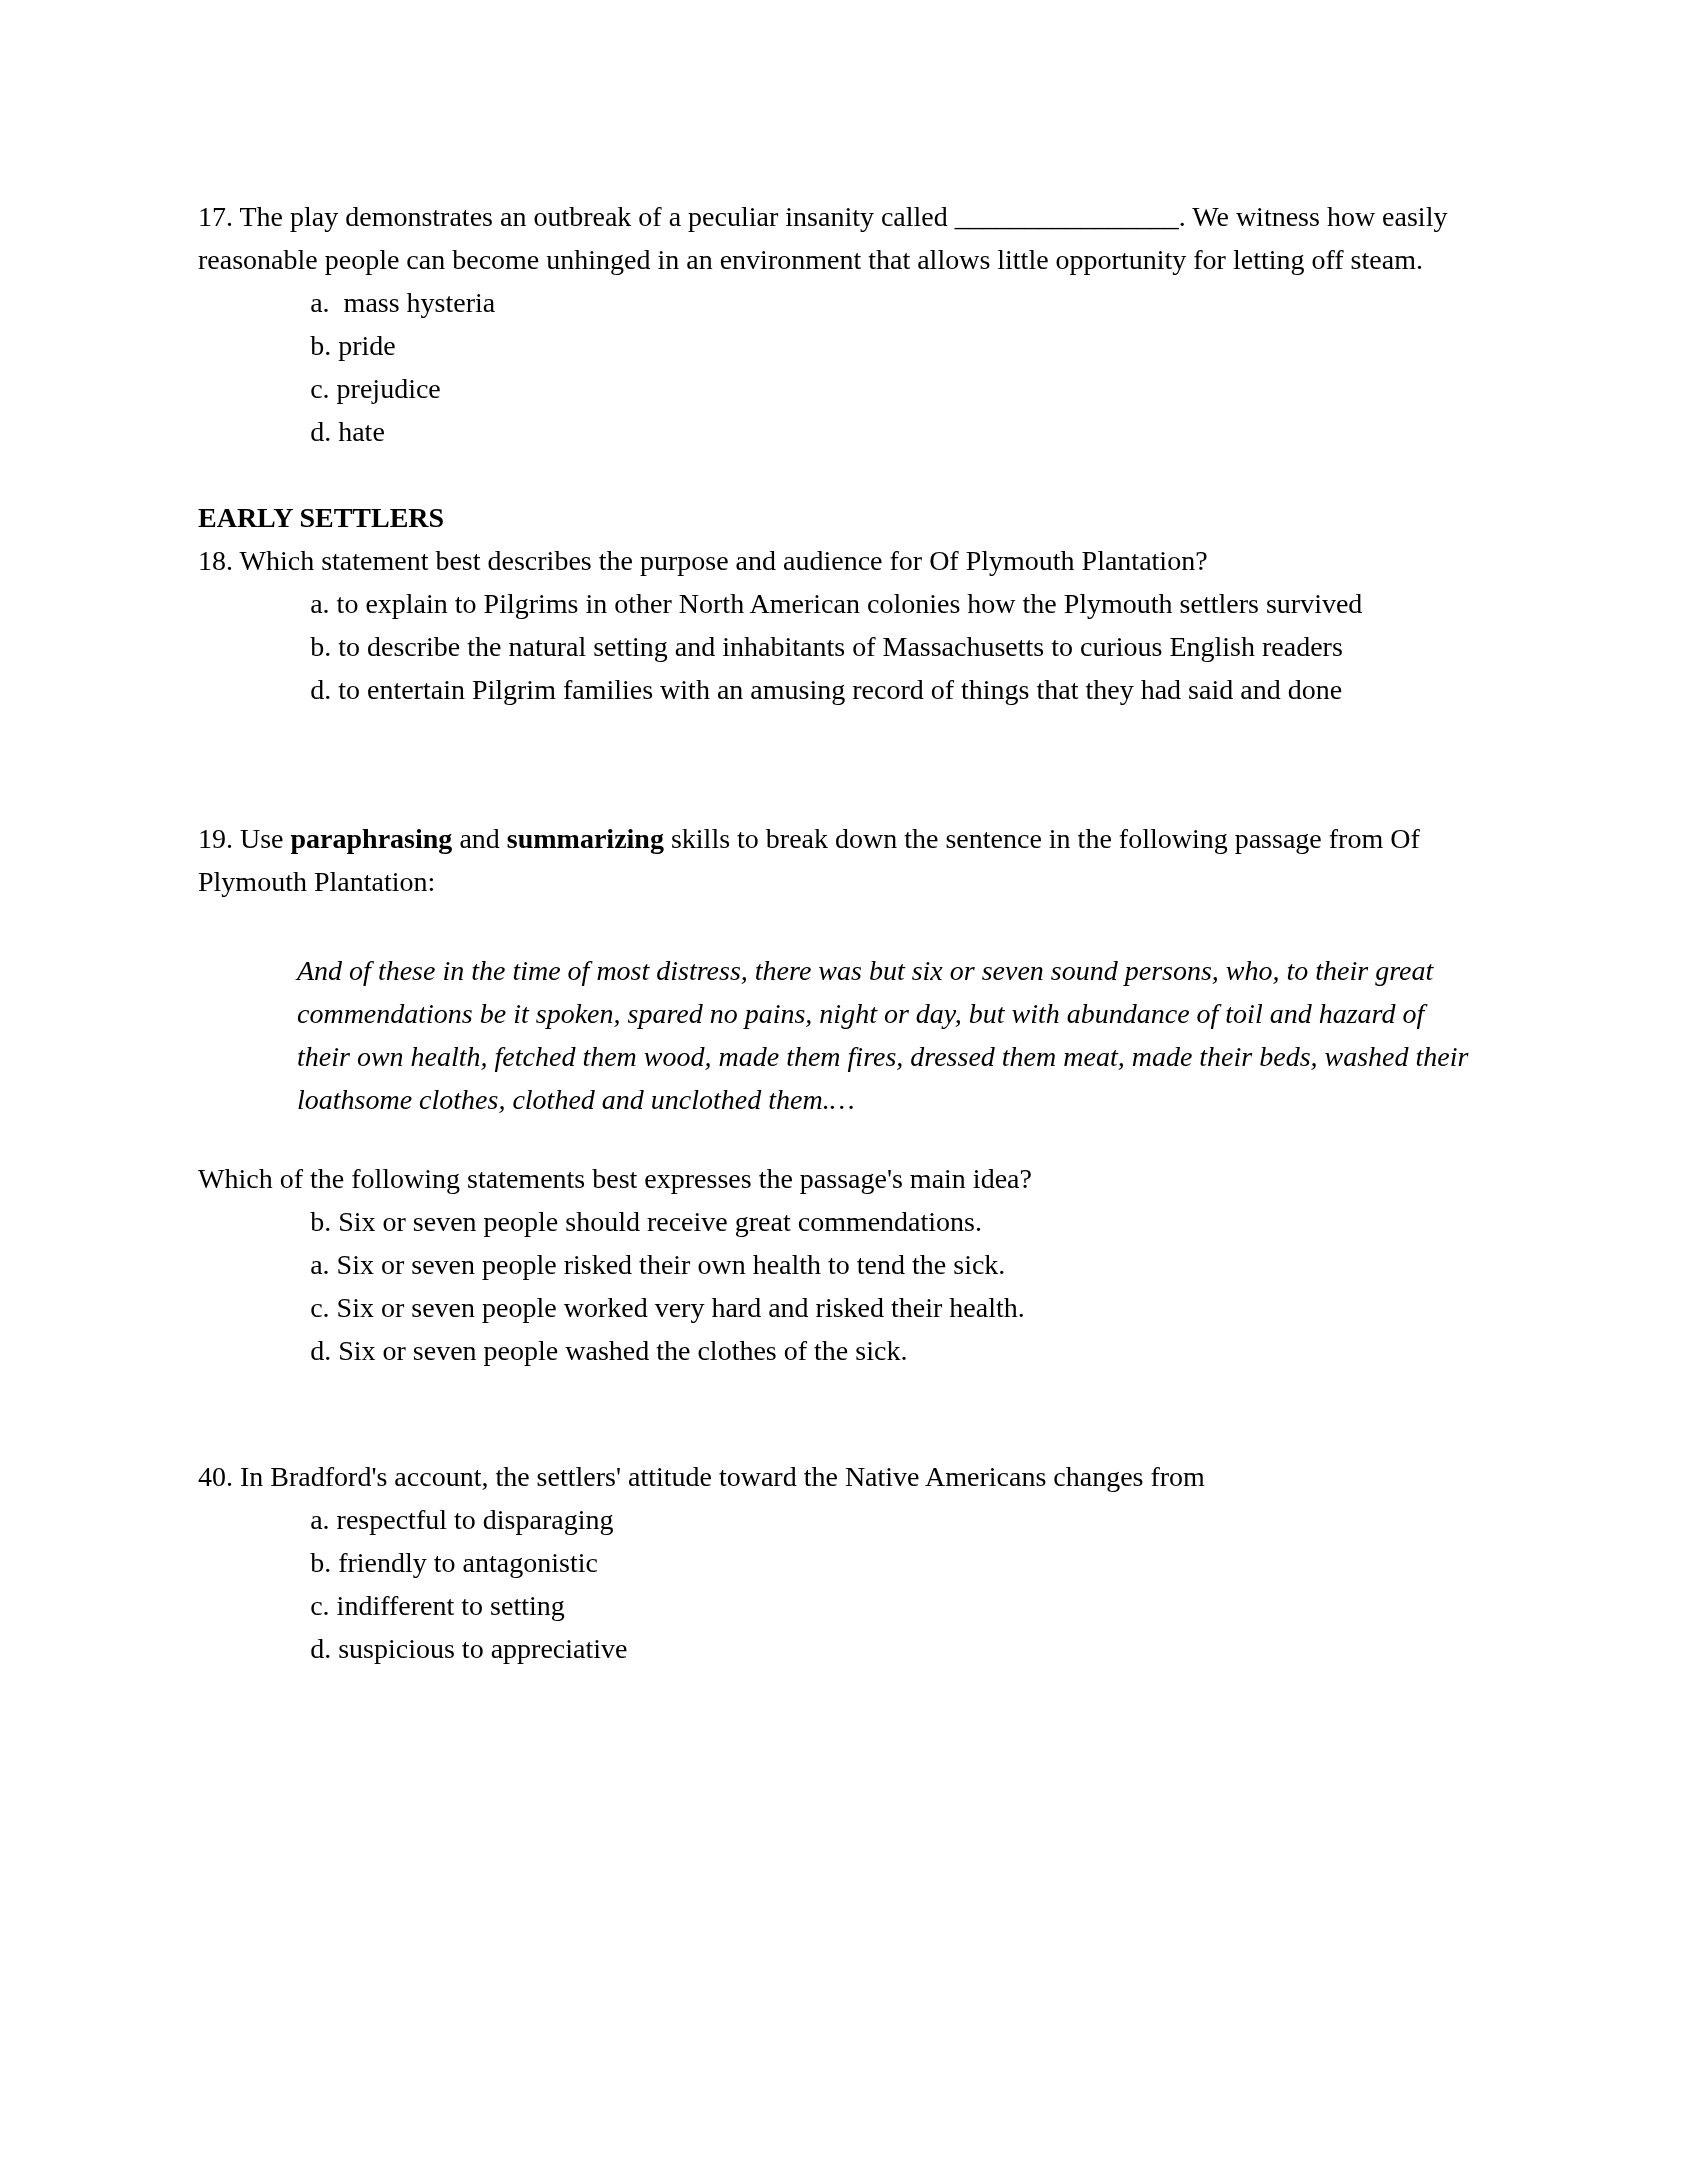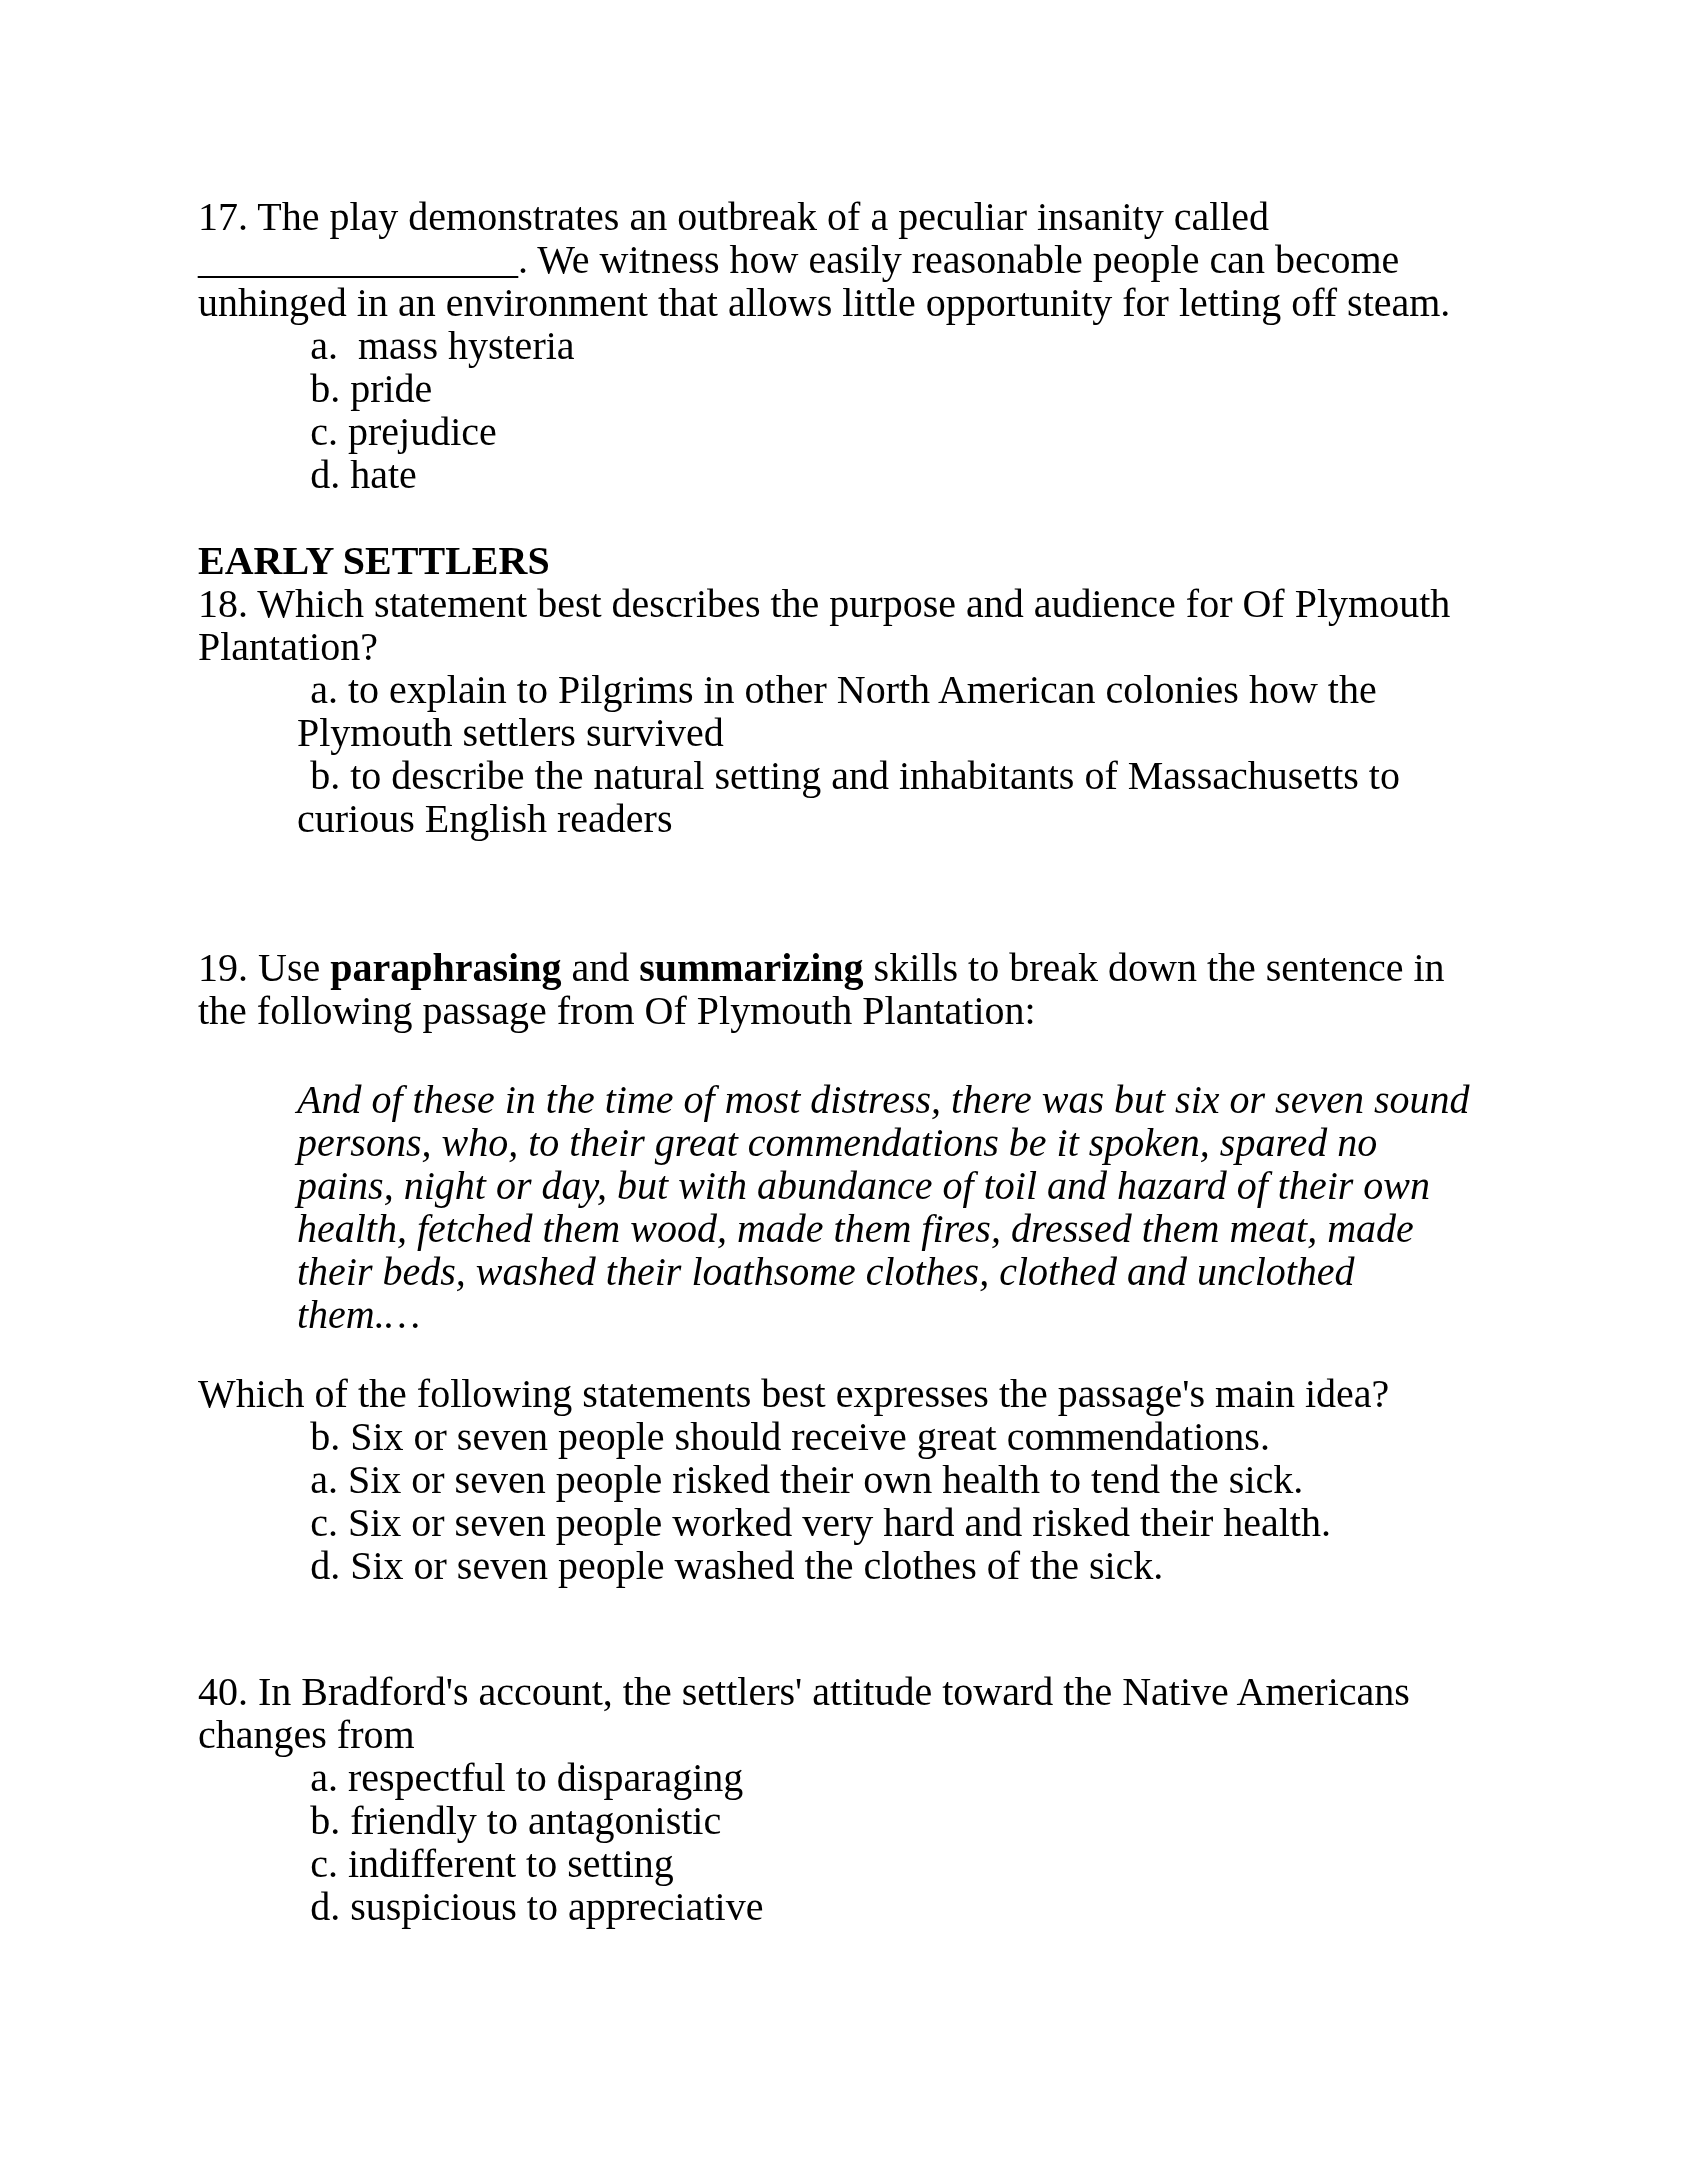--- a/index.html
+++ b/index.html
@@ -7,21 +7,21 @@
     padding: 0;
     background: #ffffff;
   }
   .page {
     position: relative;
     width: 1687px;
     height: 2183px;
     background: #ffffff;
     color: #000000;
     font-family: "Liberation Serif", serif;
-    font-size: 40px;
+    font-size: 28px;
     line-height: 43px;
     box-sizing: border-box;
     padding: 195px 198px 0 198px;
   }
   .para {
     margin: 0;
   }
   .options {
     margin: 0;
     padding-left: 99px;
@@ -68,20 +68,21 @@
     </div>
   </div>
 
   <p class="para section-heading">EARLY SETTLERS</p>
 
   <div>
     <p class="para">18. Which statement best describes the purpose and audience for Of Plymouth Plantation?</p>
     <div class="options">
       <div class="option">a. to explain to Pilgrims in other North American colonies how the Plymouth settlers survived</div>
       <div class="option">b. to describe the natural setting and inhabitants of Massachusetts to curious English readers</div>
+      <div class="option">d. to entertain Pilgrim families with an amusing record of things that they had said and done</div>
     </div>
   </div>
 
   <div class="q19-block">
     <p class="para"><span>19. Use </span><span class="bold">paraphrasing</span><span> and </span><span class="bold">summarizing</span><span> skills to break down the sentence in the following passage from Of Plymouth Plantation:</span></p>
     <p class="para quote">And of these in the time of most distress, there was but six or seven sound persons, who, to their great commendations be it spoken, spared no pains, night or day, but with abundance of toil and hazard of their own health, fetched them wood, made them fires, dressed them meat, made their beds, washed their loathsome clothes, clothed and unclothed them.…</p>
     <p class="para q19-question">Which of the following statements best expresses the passage's main idea?</p>
     <div class="options">
       <div class="option">b. Six or seven people should receive great commendations.</div>
       <div class="option">a. Six or seven people risked their own health to tend the sick.</div>

